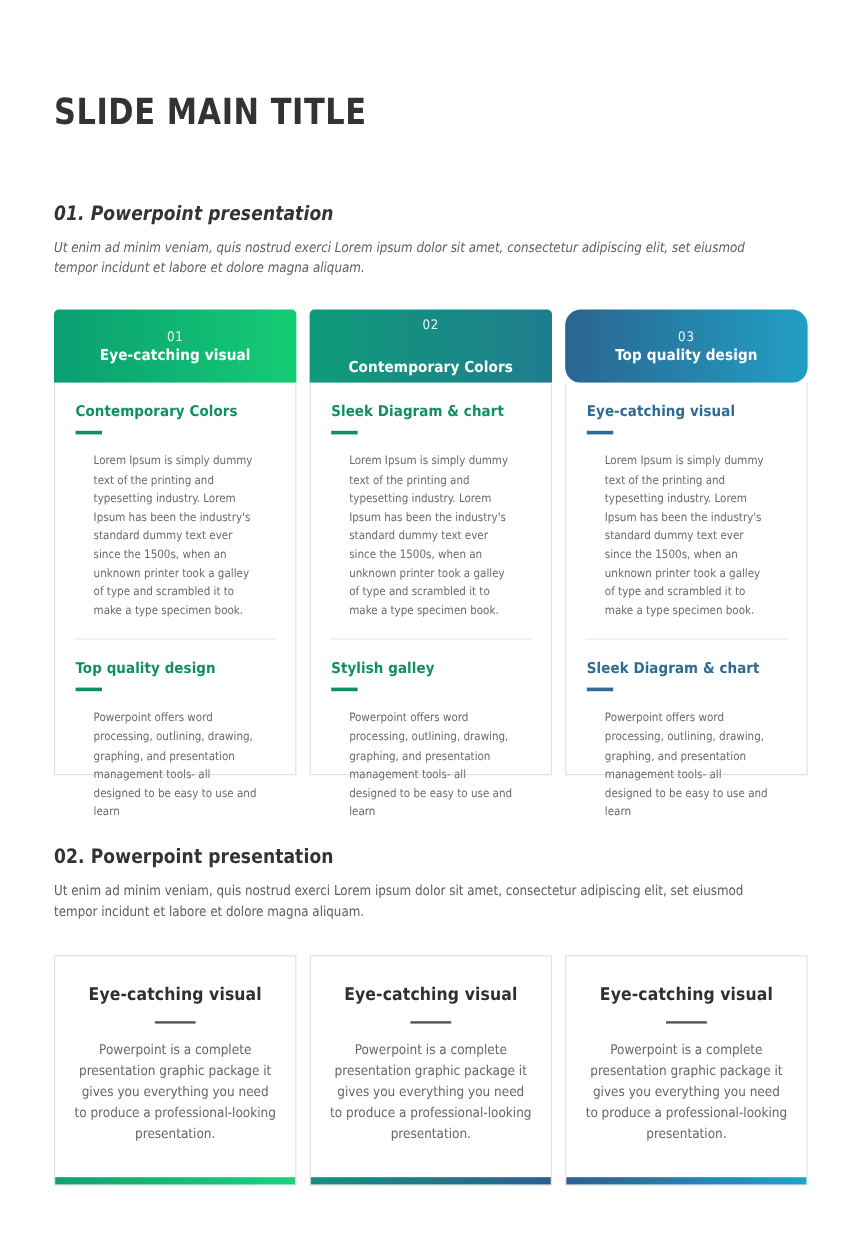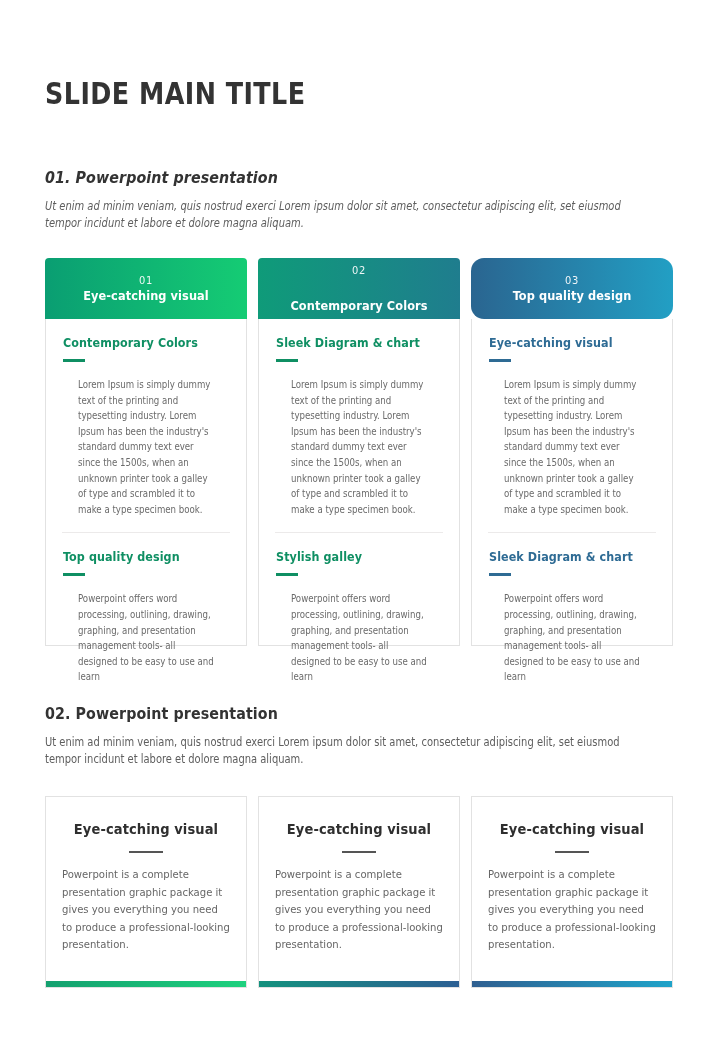--- a/index.html
+++ b/index.html
@@ -176,21 +176,21 @@
     width: 34px;
     height: 2px;
     background: #555555;
     margin: 14px 0 13px 0;
   }
   .bcard-text {
     font-family: "DejaVu Sans Condensed", "Liberation Sans Narrow", "Liberation Sans", sans-serif;
     font-size: 11.2px;
     line-height: 17.5px;
     color: #666666;
-    text-align: left;
+    text-align: center;
     margin: 0;
     width: 168px;
   }
   .bcard-bar {
     position: absolute;
     left: 0;
     bottom: 0;
     width: 100%;
     height: 6px;
   }

